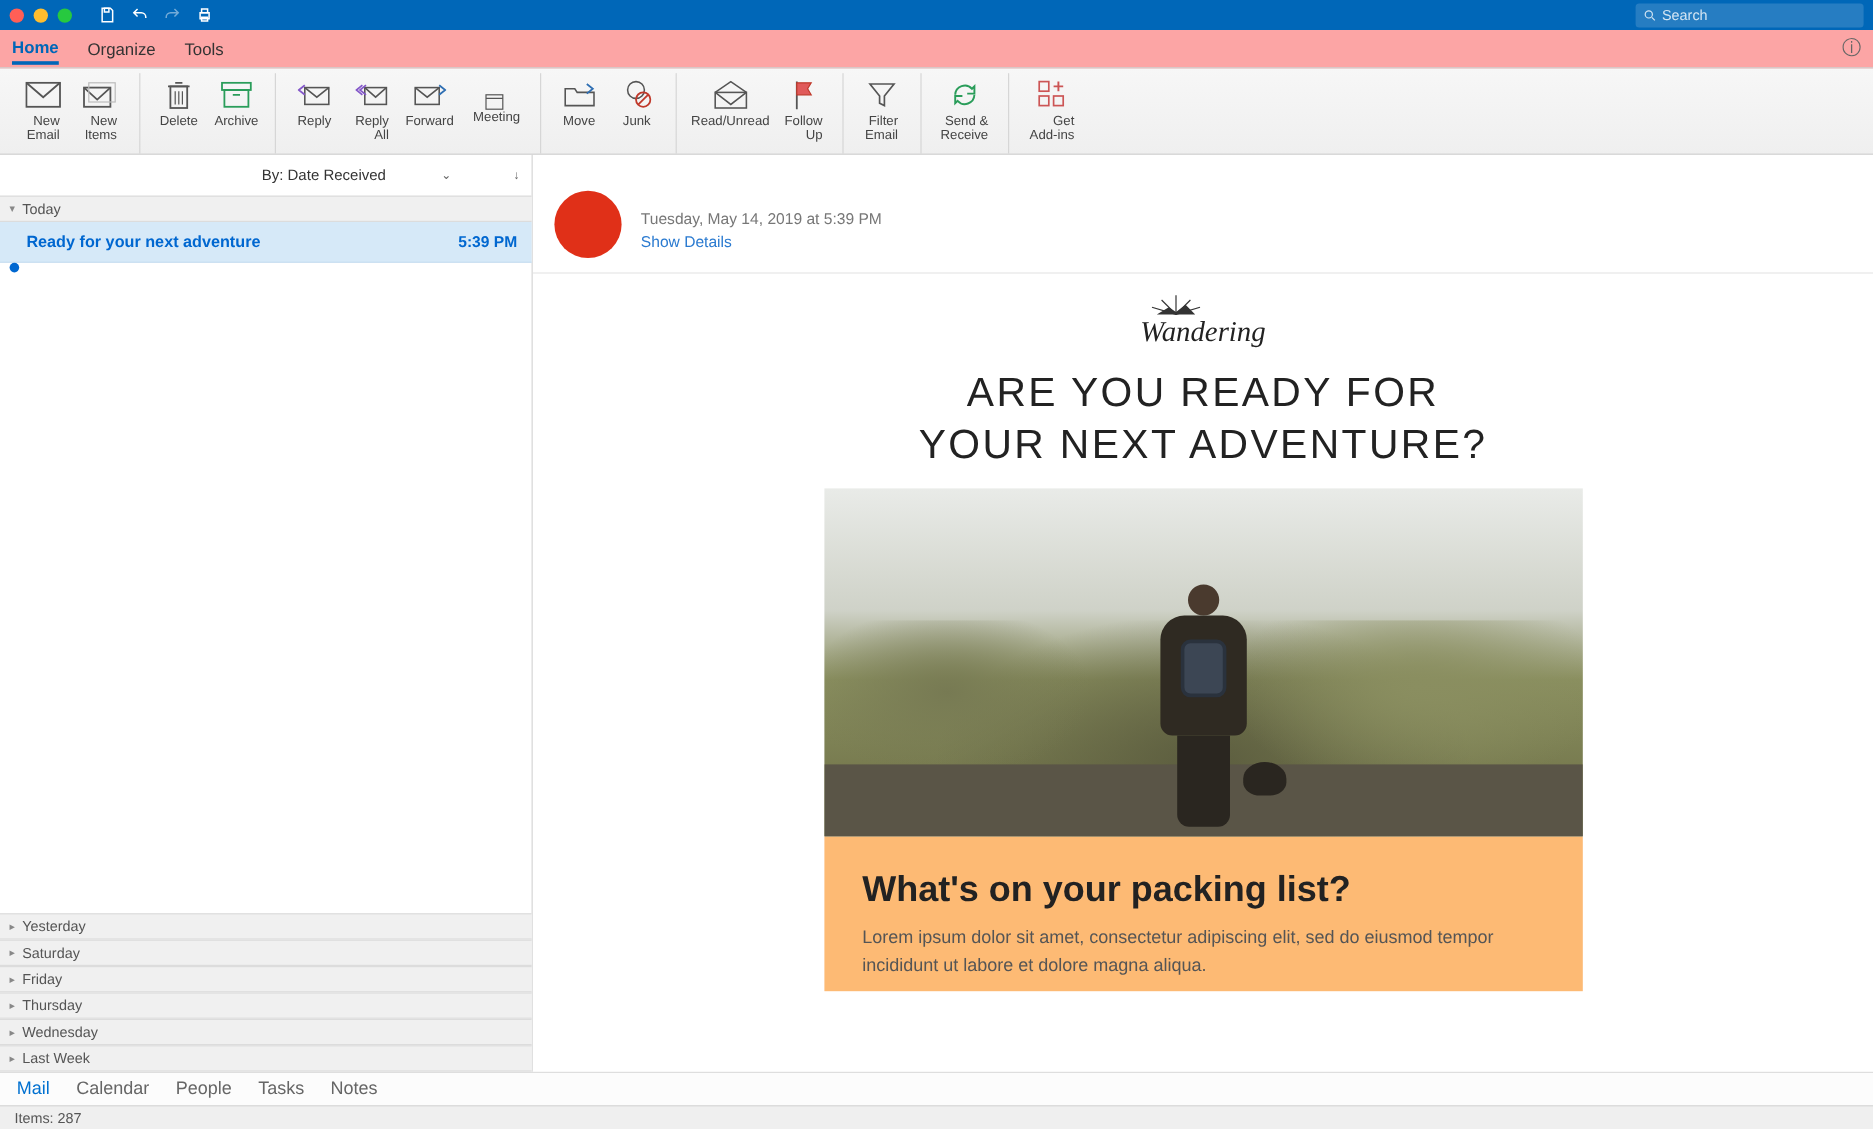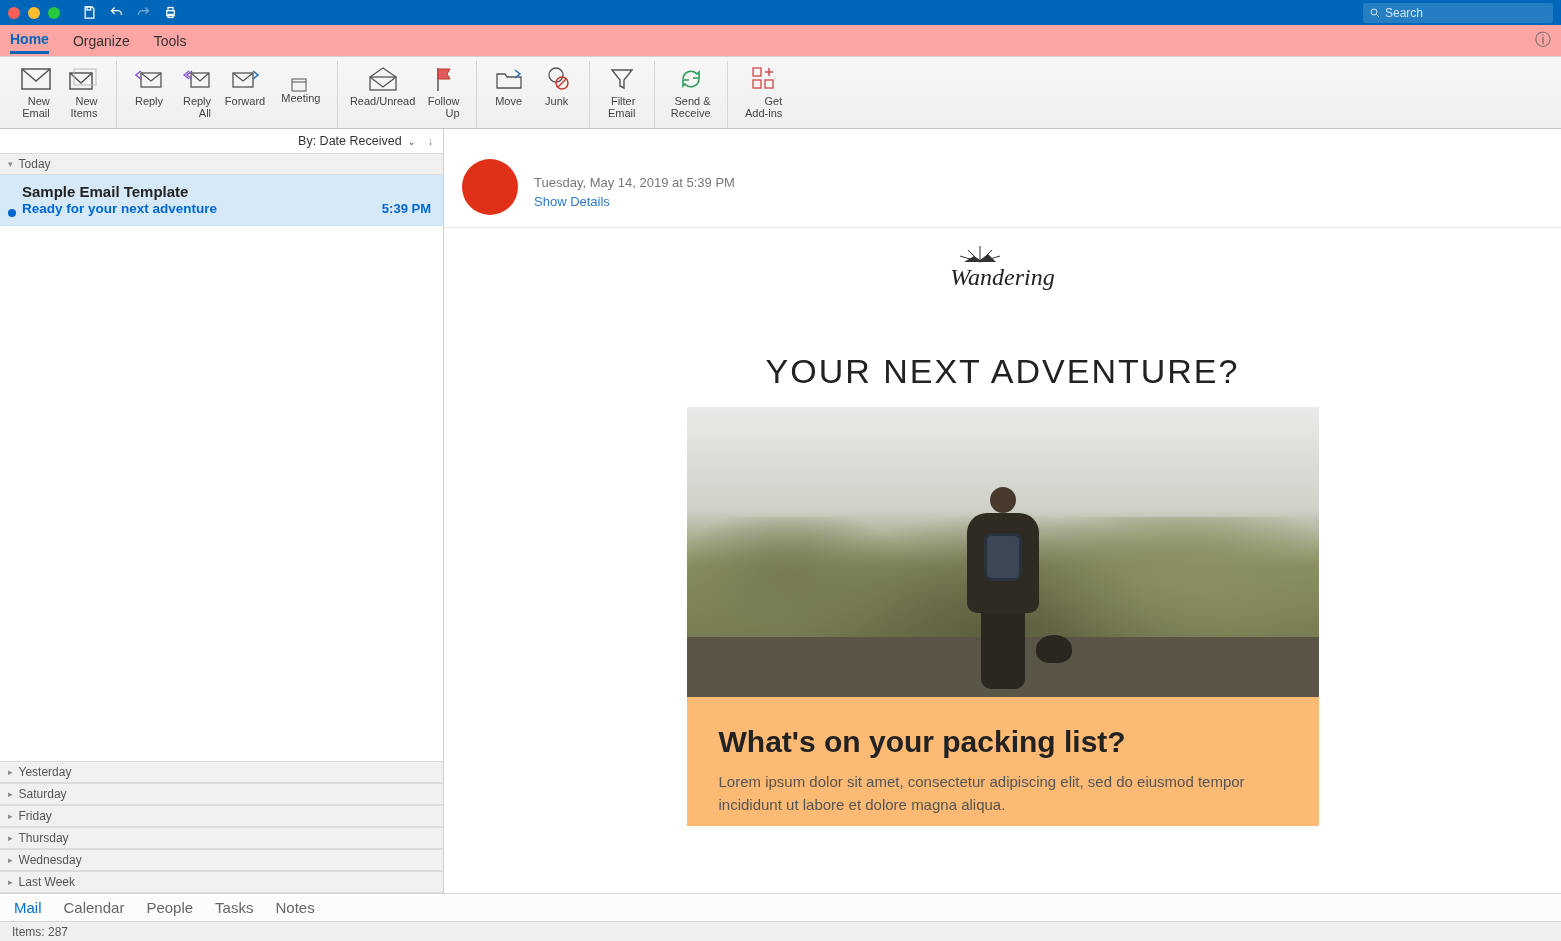--- a/index.html
+++ b/index.html
@@ -32,21 +32,21 @@
   .rbtn-narrow { width: 48px; }
   .ricon { width: 32px; height: 28px; display:flex; align-items:center; justify-content:center; }
   .rlabel { font-size: 11px; text-align: right; color: #444; line-height: 1.1; margin-top:2px; }
   .rbtn-sm { display: flex; flex-direction: column; align-items: center; font-size: 11px; color:#444; cursor:pointer; height:22px; margin:16px 0;justify-content:center; }
   .rbtn-sm .ricon-sm { width:18px; height:18px; display:flex; align-items:center; justify-content:center; margin-right:4px;}
   .find-contact { border:1px solid #bbb; background:#fff; font-size:11px; color:#888; padding:3px 6px; width:92px; border-radius:3px; margin-bottom:4px; }
   
   
   .body { display: flex; height: calc(941px - 25px - 32px - 72px - 28px - 20px); }
   .list-pane { width: 444px; border-right: 1px solid #d0d0d0; background:#fff; display:flex; flex-direction:column; }
-  .list-header { height: 24px; display:flex; align-items:center; justify-content:flex-end; padding:4px 10px; font-size:12.5px; color:#333; }
+  .list-header { height: 34px; display:flex; align-items:center; justify-content:flex-end; padding:4px 10px; font-size:12.5px; color:#333;gap:40px; }
   .list-header .arrow { margin-left:6px; font-size:10px; color:#666;}
   .group-row { background:#f0f0f0; border-top:1px solid #dcdcdc; border-bottom:1px solid #dcdcdc; font-size:12px; color:#555; padding:3px 8px; display:flex; align-items:center; cursor:pointer;}
   .group-row .chev { font-size:9px; margin-right:6px; color:#888;}
   .msg-item { padding: 8px 12px 8px 22px; background:#d6e9f8; position:relative; border-bottom:1px solid #c9def0;}
   .msg-item .from { font-weight:700; font-size:15px; color:#222;}
   .msg-item .subject-row { display:flex; justify-content:space-between; margin:1px 0;}
   .msg-item .subject { color:#0067d0; font-size:13.5px; font-weight:600;}
   .msg-item .time { color:#0067d0; font-size:13px; font-weight:600;}
   .msg-item .preview { color:#555; font-size:13px; white-space:nowrap; overflow:hidden; text-overflow:ellipsis;}
   .unread-dot { width:8px; height:8px; background:#0067d0; border-radius:50%; position:absolute; left:8px; top:34px;}
@@ -160,20 +160,45 @@
             <rect x="5" y="1" width="22" height="16" fill="none" stroke="#bbb" stroke-width="1"></rect>
           </svg>
         </div>
       <div class="rlabel" style="white-space:pre-line">New
 Items</div>
     </div>
   </div>
   <div class="rgroup">
     <div class="rbtn rbtn-narrow">
       <div class="ricon">
+          <svg width="22" height="26" viewBox="0 0 22 26">
+            <rect x="4" y="6" width="14" height="18" fill="none" stroke="#555" stroke-width="1.5"></rect>
+            <line x1="2" y1="6" x2="20" y2="6" stroke="#555" stroke-width="1.5"></line>
+            <line x1="8" y1="3" x2="14" y2="3" stroke="#555" stroke-width="1.5"></line>
+            <line x1="8" y1="10" x2="8" y2="21" stroke="#555"></line>
+            <line x1="11" y1="10" x2="11" y2="21" stroke="#555"></line>
+            <line x1="14" y1="10" x2="14" y2="21" stroke="#555"></line>
+          </svg>
+        </div>
+      <div class="rlabel">Delete</div>
+    </div>
+    <div class="rbtn rbtn-narrow">
+      <div class="ricon">
+          <svg width="26" height="22" viewBox="0 0 26 22">
+            <rect x="1" y="1" width="24" height="6" fill="none" stroke="#2a9d5a" stroke-width="1.5"></rect>
+            <rect x="3" y="7" width="20" height="14" fill="none" stroke="#2a9d5a" stroke-width="1.5"></rect>
+            <line x1="10" y1="11" x2="16" y2="11" stroke="#2a9d5a" stroke-width="1.5"></line>
+          </svg>
+        </div>
+      <div class="rlabel">Archive</div>
+    </div>
+  </div>
+  <div class="rgroup">
+    <div class="rbtn rbtn-narrow">
+      <div class="ricon">
           <svg width="28" height="20" viewBox="0 0 28 20">
             <rect x="6" y="4" width="20" height="14" fill="none" stroke="#555" stroke-width="1.3"></rect>
             <polyline points="6,4 16,12 26,4" fill="none" stroke="#555" stroke-width="1.3"></polyline>
             <path d="M6 2 L1 6 L6 10" fill="none" stroke="#8458c9" stroke-width="1.5"></path>
           </svg>
         </div>
       <div class="rlabel">Reply</div>
     </div>
     <div class="rbtn rbtn-narrow">
       <div class="ricon">
@@ -210,60 +235,60 @@
         <span class="ricon-sm">
             <svg width="16" height="16" viewBox="0 0 16 16">
               <path d="M12 6l-5 5a2 2 0 01-3-3l6-6a3 3 0 014 4l-6 6a4 4 0 01-6-6" fill="none" stroke="#555"></path>
             </svg>
           </span>
         <span>Attachment</span>
       </div>
     </div>
   </div>
   <div class="rgroup">
+    <div class="rbtn rbtn-narrow">
+      <div class="ricon">
+          <svg width="28" height="22" viewBox="0 0 28 22">
+            <path d="M2 6h8l2 3h14v11H2z" fill="none" stroke="#555" stroke-width="1.3"></path>
+            <path d="M20 2l5 4-5 4" fill="none" stroke="#2f6fb3" stroke-width="1.5"></path>
+          </svg>
+        </div>
+      <div class="rlabel">Move</div>
+    </div>
+    <div class="rbtn rbtn-narrow">
+      <div class="ricon">
+          <svg width="24" height="26" viewBox="0 0 24 26">
+            <circle cx="11" cy="9" r="7" fill="none" stroke="#555" stroke-width="1.3"></circle>
+            <circle cx="17" cy="17" r="6" fill="none" stroke="#c0392b" stroke-width="1.5"></circle>
+            <line x1="13" y1="21" x2="21" y2="13" stroke="#c0392b" stroke-width="1.5"></line>
+          </svg>
+        </div>
+      <div class="rlabel">Junk</div>
+    </div>
+  </div>
+  <div class="rgroup">
     <div class="rbtn rbtn-wide">
       <div class="ricon">
           <svg width="30" height="24" viewBox="0 0 30 24">
             <polyline points="2,10 15,1 28,10" fill="none" stroke="#555" stroke-width="1.3"></polyline>
             <rect x="2" y="10" width="26" height="13" fill="none" stroke="#555" stroke-width="1.3"></rect>
             <polyline points="2,10 15,20 28,10" fill="none" stroke="#555" stroke-width="1.3"></polyline>
           </svg>
         </div>
       <div class="rlabel">Read/Unread</div>
     </div>
     <div class="rbtn rbtn-narrow">
       <div class="ricon">
           <svg width="20" height="26" viewBox="0 0 20 26">
             <line x1="4" y1="2" x2="4" y2="25" stroke="#555" stroke-width="1.5"></line>
             <path d="M4 3h12l-3 5 3 5H4z" fill="#e05a5a" stroke="#c0392b"></path>
           </svg>
         </div>
       <div class="rlabel" style="white-space:pre-line">Follow
 Up</div>
-    </div>
-  </div>
-  <div class="rgroup">
-    <div class="rbtn rbtn-narrow">
-      <div class="ricon">
-          <svg width="28" height="22" viewBox="0 0 28 22">
-            <path d="M2 6h8l2 3h14v11H2z" fill="none" stroke="#555" stroke-width="1.3"></path>
-            <path d="M20 2l5 4-5 4" fill="none" stroke="#2f6fb3" stroke-width="1.5"></path>
-          </svg>
-        </div>
-      <div class="rlabel">Move</div>
-    </div>
-    <div class="rbtn rbtn-narrow">
-      <div class="ricon">
-          <svg width="24" height="26" viewBox="0 0 24 26">
-            <circle cx="11" cy="9" r="7" fill="none" stroke="#555" stroke-width="1.3"></circle>
-            <circle cx="17" cy="17" r="6" fill="none" stroke="#c0392b" stroke-width="1.5"></circle>
-            <line x1="13" y1="21" x2="21" y2="13" stroke="#c0392b" stroke-width="1.5"></line>
-          </svg>
-        </div>
-      <div class="rlabel">Junk</div>
     </div>
   </div>
   <div class="rgroup">
     <div class="rbtn rbtn-narrow">
       <div class="ricon">
           <svg width="24" height="24" viewBox="0 0 24 24">
             <path d="M2 3h20L14 13v8l-4-2v-6z" fill="none" stroke="#555" stroke-width="1.4"></path>
           </svg>
         </div>
       <div class="rlabel" style="white-space:pre-line">Filter
@@ -306,21 +331,20 @@
       <span>By: Date Received</span>
       <span class="arrow">⌄</span>
       <span class="arrow" style="margin-left:12px;">↓</span>
     </div>
     <div class="group-row">
       <span class="chev">▾</span>
       <span>Today</span>
     </div>
     <div class="msg-item">
       <span class="unread-dot"></span>
-      <div class="from">Sample Email Template</div>
       <div class="subject-row">
         <span class="subject">Ready for your next adventure</span>
         <span class="time">5:39 PM</span>
       </div>
     </div>
     <div class="list-spacer"></div>
     <div id="other-groups">
         <div class="group-row">
           <span class="chev">▸</span>
           <span>Yesterday</span>
@@ -364,21 +388,21 @@
               <line x1="30" y1="18" x2="18" y2="6"></line>
               <line x1="30" y1="18" x2="42" y2="6"></line>
               <line x1="30" y1="18" x2="10" y2="12"></line>
               <line x1="30" y1="18" x2="50" y2="12"></line>
             </g>
             <path d="M14 18 L24 12 L30 16 L38 10 L46 18 Z" fill="#333"></path>
           </svg>
         <div style="font-style:italic;">Wandering</div>
       </div>
       <div class="headline">
-        <br>
+        <span>ARE YOU READY FOR</span><br>
         <span>YOUR NEXT ADVENTURE?</span>
       </div>
       <div class="hero">
         <div class="ground"></div>
         <div class="hiker">
           <div class="head"></div>
           <div class="body2">
               <div class="pack"></div>
             </div>
           <div class="legs"></div>

